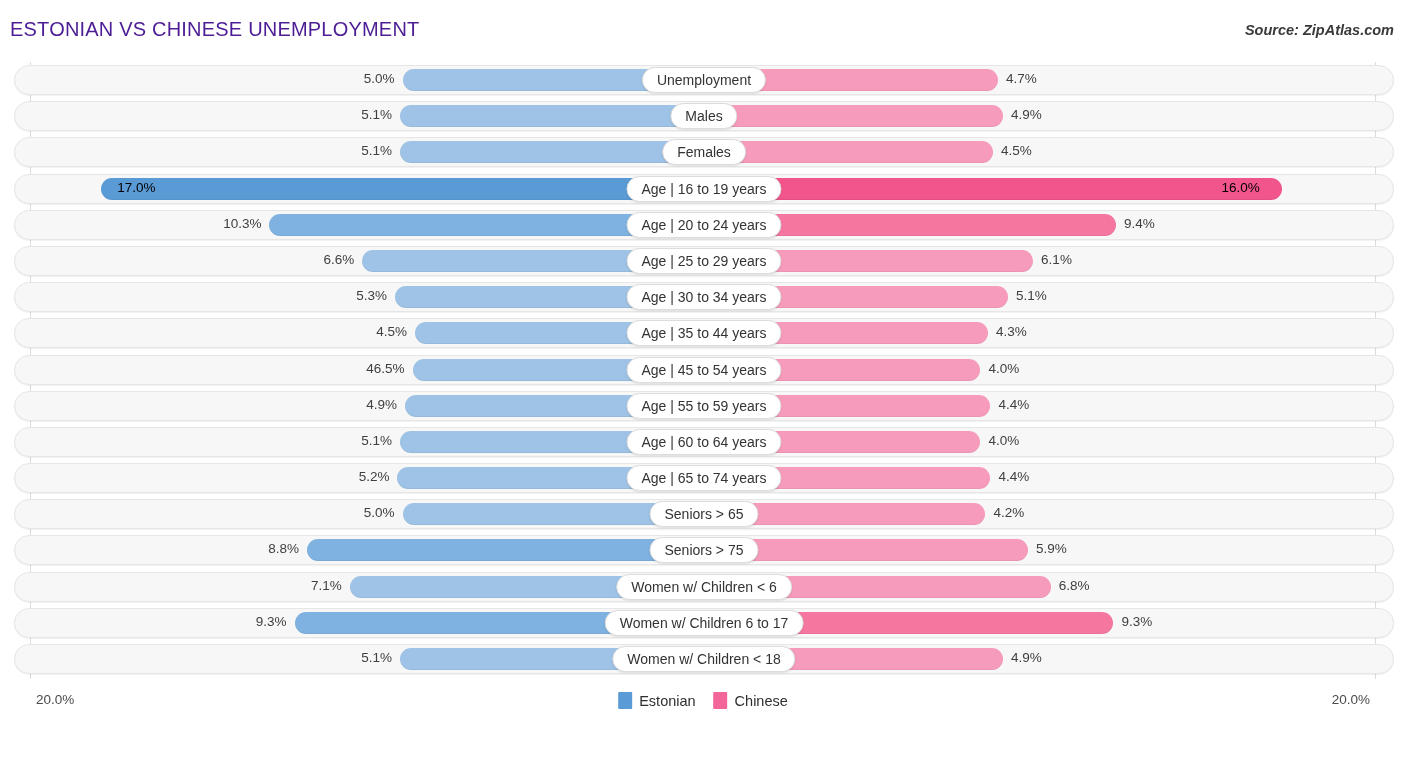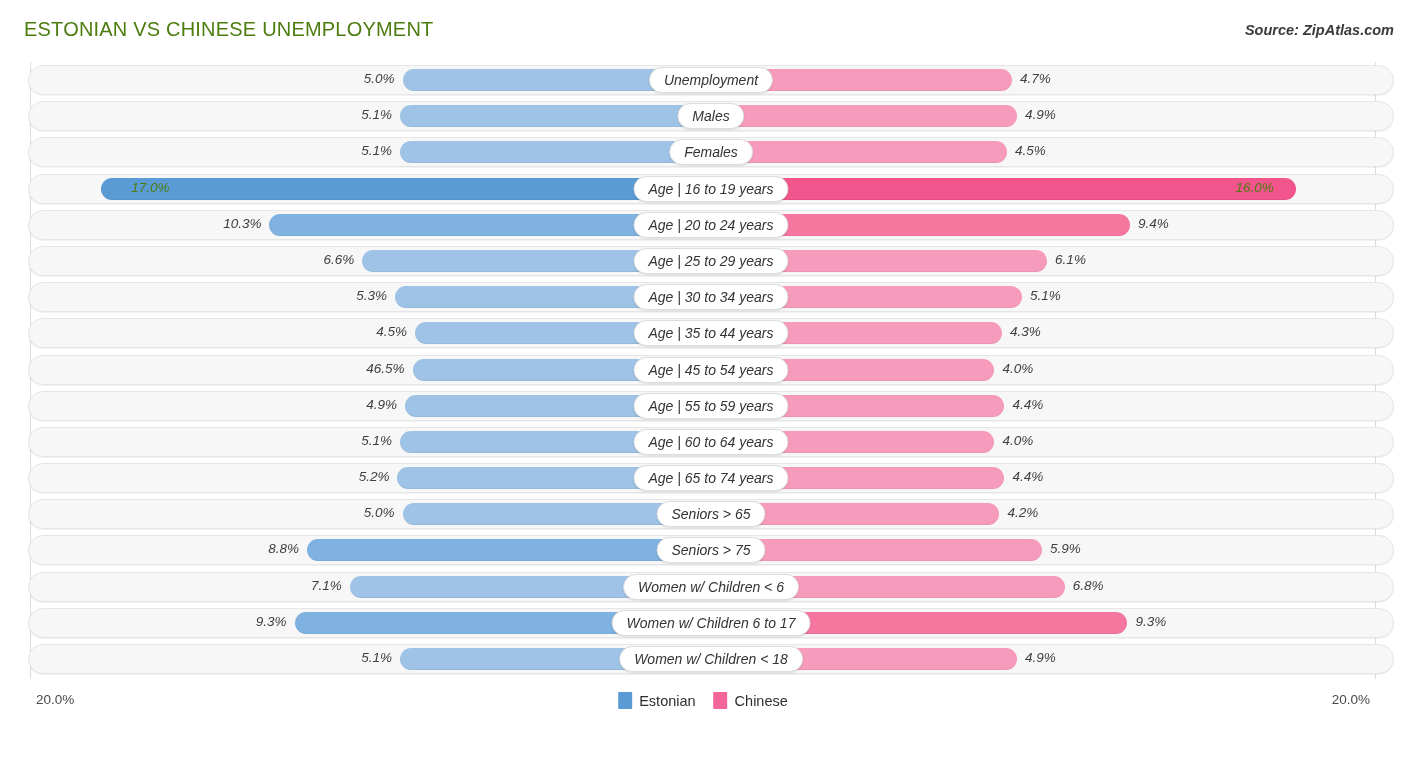--- a/index.html
+++ b/index.html
@@ -10,24 +10,23 @@
     font-family: "Liberation Sans", sans-serif;
     overflow: hidden;
   }
   #root { position: relative; width: 1406px; height: 757px; }
 
   
   .chart-title {
     position: absolute;
     left: 10px; top: 18px;
     font-size: 20px;
-    color: #4d7c0f;
+    color: #4c1d95;
     letter-spacing: .2px;
     white-space: nowrap;
-    margin-left: 14px;
   }
   .chart-source {
     position: absolute;
     right: 12px; top: 22px;
     font-size: 14.5px;
     font-style: italic;
     font-weight: bold;
     color: #3a3a3a;
     white-space: nowrap;
   }
@@ -43,21 +42,21 @@
     position: absolute;
     top: 0; bottom: 38px;
     width: 1px;
     background: #d9dde1;
   }
   .gridline.left  { left: 30px; }
   .gridline.right { left: 1375px; }
 
   .rows {
     position: absolute;
-    left: 16px; top: 0; right: 0; font-style: italic;
+    left: 2px; top: 0; right: 0;
   }
   .row {
     position: relative;
     height: 36.2px;
     margin-bottom: 0px;
   }
   .track {
     position: absolute;
     left: 12px; right: 12px;
     top: 3px; height: 30px;
@@ -80,21 +79,21 @@
   .bar.right { box-shadow: inset 0 -1px 0 rgba(0,0,0,.05); }
 
   
   .val {
     position: absolute;
     top: 9px;
     font-size: 13.5px;
     color: #404040;
     white-space: nowrap;
   }
-  .val.inside { color: #4d7c0f; top: 9px; }
+  .val.inside { color: #000000; top: 9px; }
 
   
   .pill {
     position: absolute;
     top: 5px;
     left: 50%;
     transform: translateX(-50%);
     height: 26px;
     line-height: 25px;
     padding: 0 14px;

